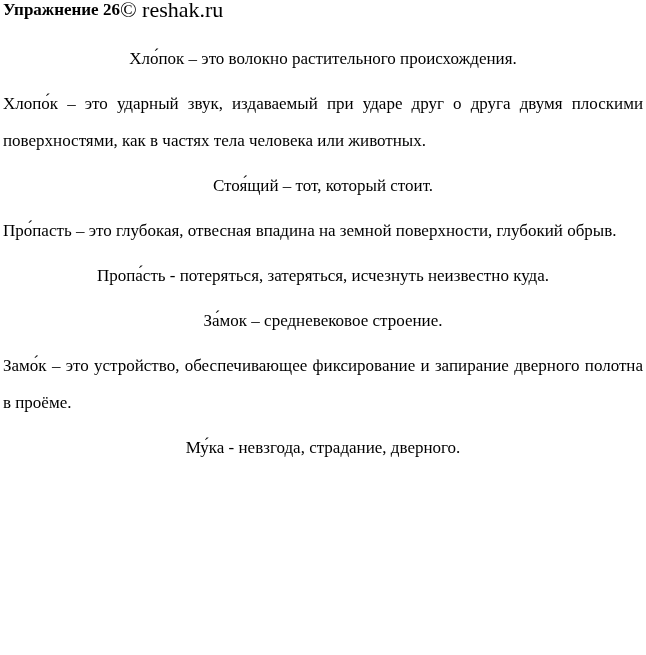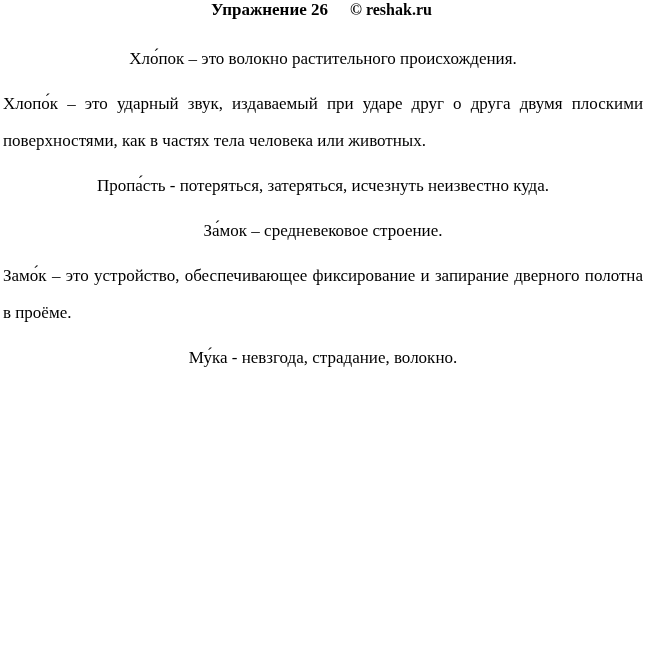--- a/index.html
+++ b/index.html
@@ -20,33 +20,32 @@
     height: 655px;
     box-sizing: border-box;
     padding: 0 3px 0 3px;
     background: #ffffff;
   }
   .header {
     position: relative;
     height: 26px;
     display: flex;
     align-items: flex-start;
-    justify-content: center;
-    gap: 22px;
+    justify-content: flex-start;
   }
   .page-title {
     font-size: 17px;
     font-weight: bold;
     line-height: 20px;
     letter-spacing: 0px;
     white-space: nowrap;
   }
   .copyright {
-    font-size: 16px;
-    font-weight: bold;
+    font-size: 22px;
+    font-weight: normal;
     line-height: 20px;
     white-space: nowrap;
     padding-right: 3px;
   }
   .content {
     margin-top: 14px;
   }
   .para {
     font-size: 17px;
     line-height: 37px;
@@ -69,19 +68,21 @@
 <div class="page">
 
   <div class="header">
     <div class="page-title">Упражнение 26</div>
     <div class="copyright">© reshak.ru</div>
   </div>
 
   <div class="content">
       <p class="para l">Хло́пок – это волокно растительного происхождения.</p>
       <p class="para j">Хлопо́к – это ударный звук, издаваемый при ударе друг о друга двумя плоскими поверхностями, как в частях тела человека или животных.</p>
+      <p class="para l">Стоя́щий – тот, который стоит.</p>
+      <p class="para j">Про́пасть – это глубокая, отвесная впадина на земной поверхности, глубокий обрыв.</p>
       <p class="para l">Пропа́сть - потеряться, затеряться, исчезнуть неизвестно куда.</p>
       <p class="para l">За́мок – средневековое строение.</p>
       <p class="para j">Замо́к – это устройство, обеспечивающее фиксирование и запирание дверного полотна в проёме.</p>
-      <p class="para l">Му́ка - невзгода, страдание, волокно.</p>
+      <p class="para l">Му́ка - невзгода, страдание, дверного.</p>
     </div>
 
 </div>
 
 </body></html>

